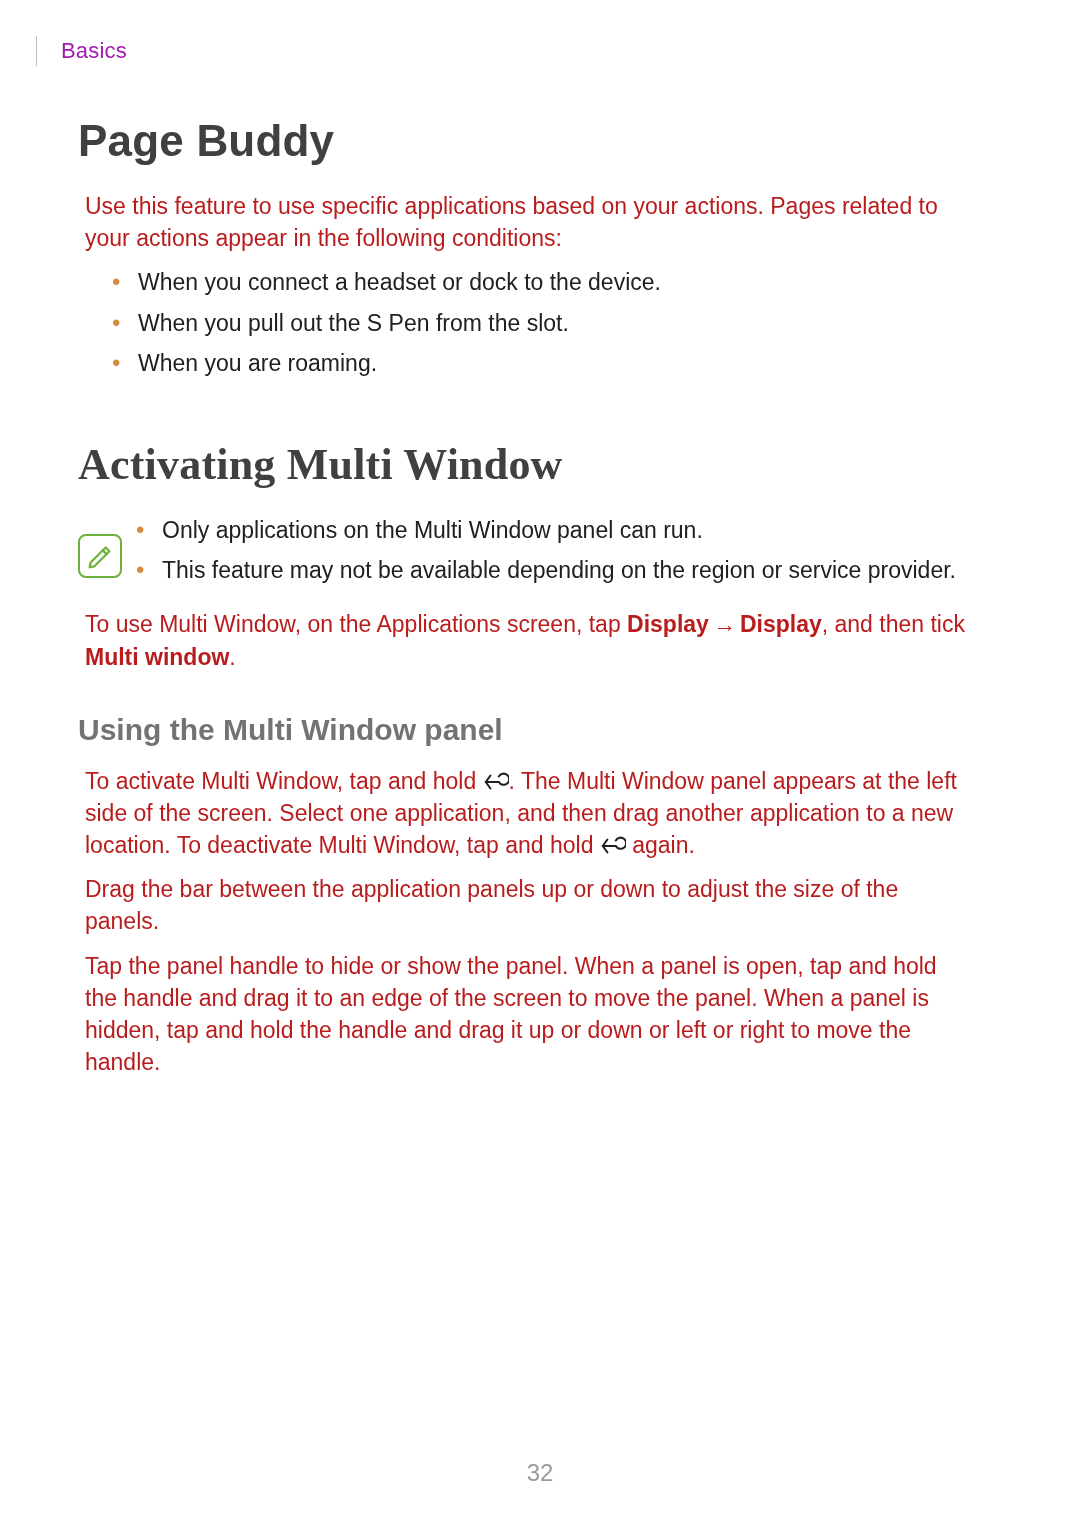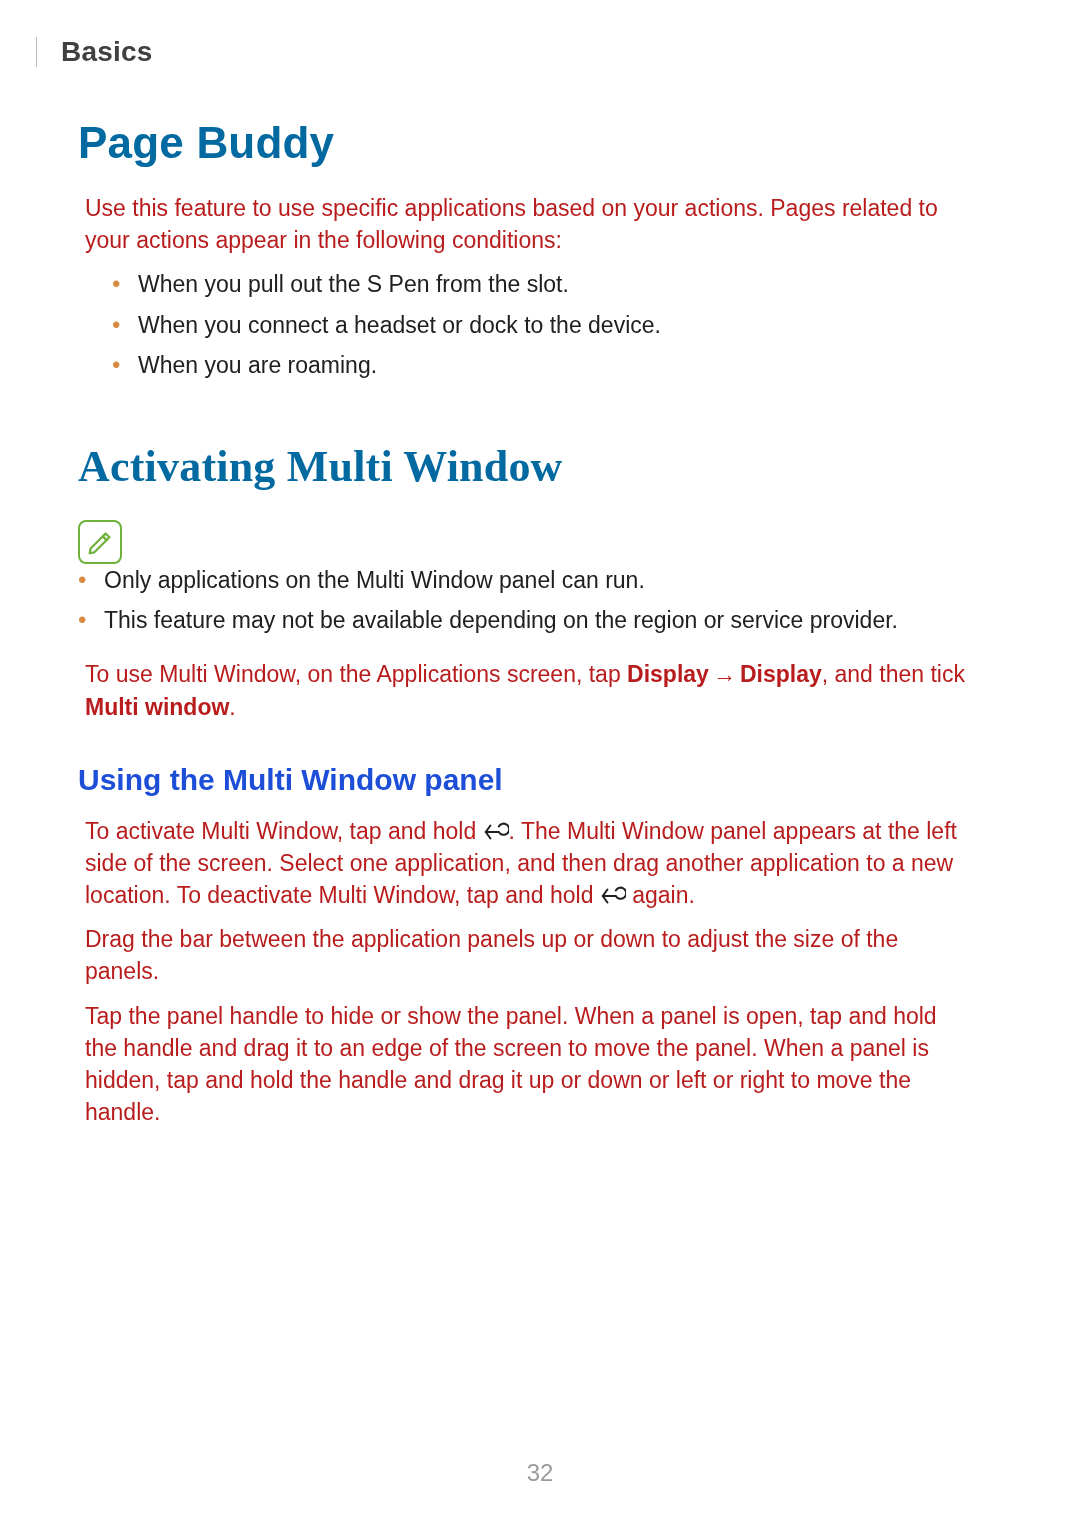--- a/index.html
+++ b/index.html
@@ -21,38 +21,37 @@
       padding-left: 36px;
       margin-bottom: 50px;
     }
     .header-rule {
       width: 1px;
       height: 30px;
       background: #bdbdbd;
       margin-right: 24px;
     }
     .header-label {
-      color: #404040;
-      font-size: 28px;
+      color: #a21caf;
+      font-size: 22px;
       letter-spacing: 0.2px;
-      font-weight: bold;
     }
     .content {
       padding: 0 108px 0 78px;
     }
     .h1 {
-      color: #0369a1;
+      color: #404040;
       font-size: 44px;
       font-weight: 700;
       margin-bottom: 24px;
       letter-spacing: 0.2px;
     }
     .h1.second { margin-top: 60px; font-family: Liberation Serif, serif; }
     .h2 {
-      color: #1d4ed8;
+      color: #737373;
       font-size: 30px;
       font-weight: 700;
       margin-top: 40px;
       margin-bottom: 18px;
     }
     p.body {
       font-size: 23px;
       line-height: 1.4;
       color: #b91c1c;
       margin-bottom: 12px;
@@ -76,23 +75,22 @@
       content: "•";
       color: #d68a3d;
       position: absolute;
       left: 0;
       top: 0;
       font-size: 24px;
       line-height: 1.3;
     }
     .note-block {
       display: flex;
-      align-items: flex-start;
+      align-items: center;
       margin: 8px 0 14px 0;
-      flex-direction: column;
     }
     .note-icon {
       flex: 0 0 auto;
       width: 44px;
       height: 44px;
       border: 2.5px solid #6fb23b;
       border-radius: 8px;
       margin-right: 14px;
       margin-top: 4px;
       display: flex;
@@ -149,22 +147,22 @@
   <div class="header">
     <div class="header-rule"></div>
     <div class="header-label">Basics</div>
   </div>
 
   <div class="content">
 
     <h1 class="h1">Page Buddy</h1>
     <p class="body">Use this feature to use specific applications based on your actions. Pages related to your actions appear in the following conditions:</p>
     <ul class="bullet">
+      <li>When you connect a headset or dock to the device.</li>
       <li>When you pull out the S Pen from the slot.</li>
-      <li>When you connect a headset or dock to the device.</li>
       <li>When you are roaming.</li>
     </ul>
 
     <h1 class="h1 second">Activating Multi Window</h1>
 
     <div class="note-block">
       <div class="note-icon">
         <svg viewBox="0 0 32 32">
           <g fill="none" stroke="#6fb23b" stroke-width="2.4" stroke-linecap="round" stroke-linejoin="round">
             <path d="M6 23 L22 7 L26 11 L10 27 L5 28 Z"></path>

